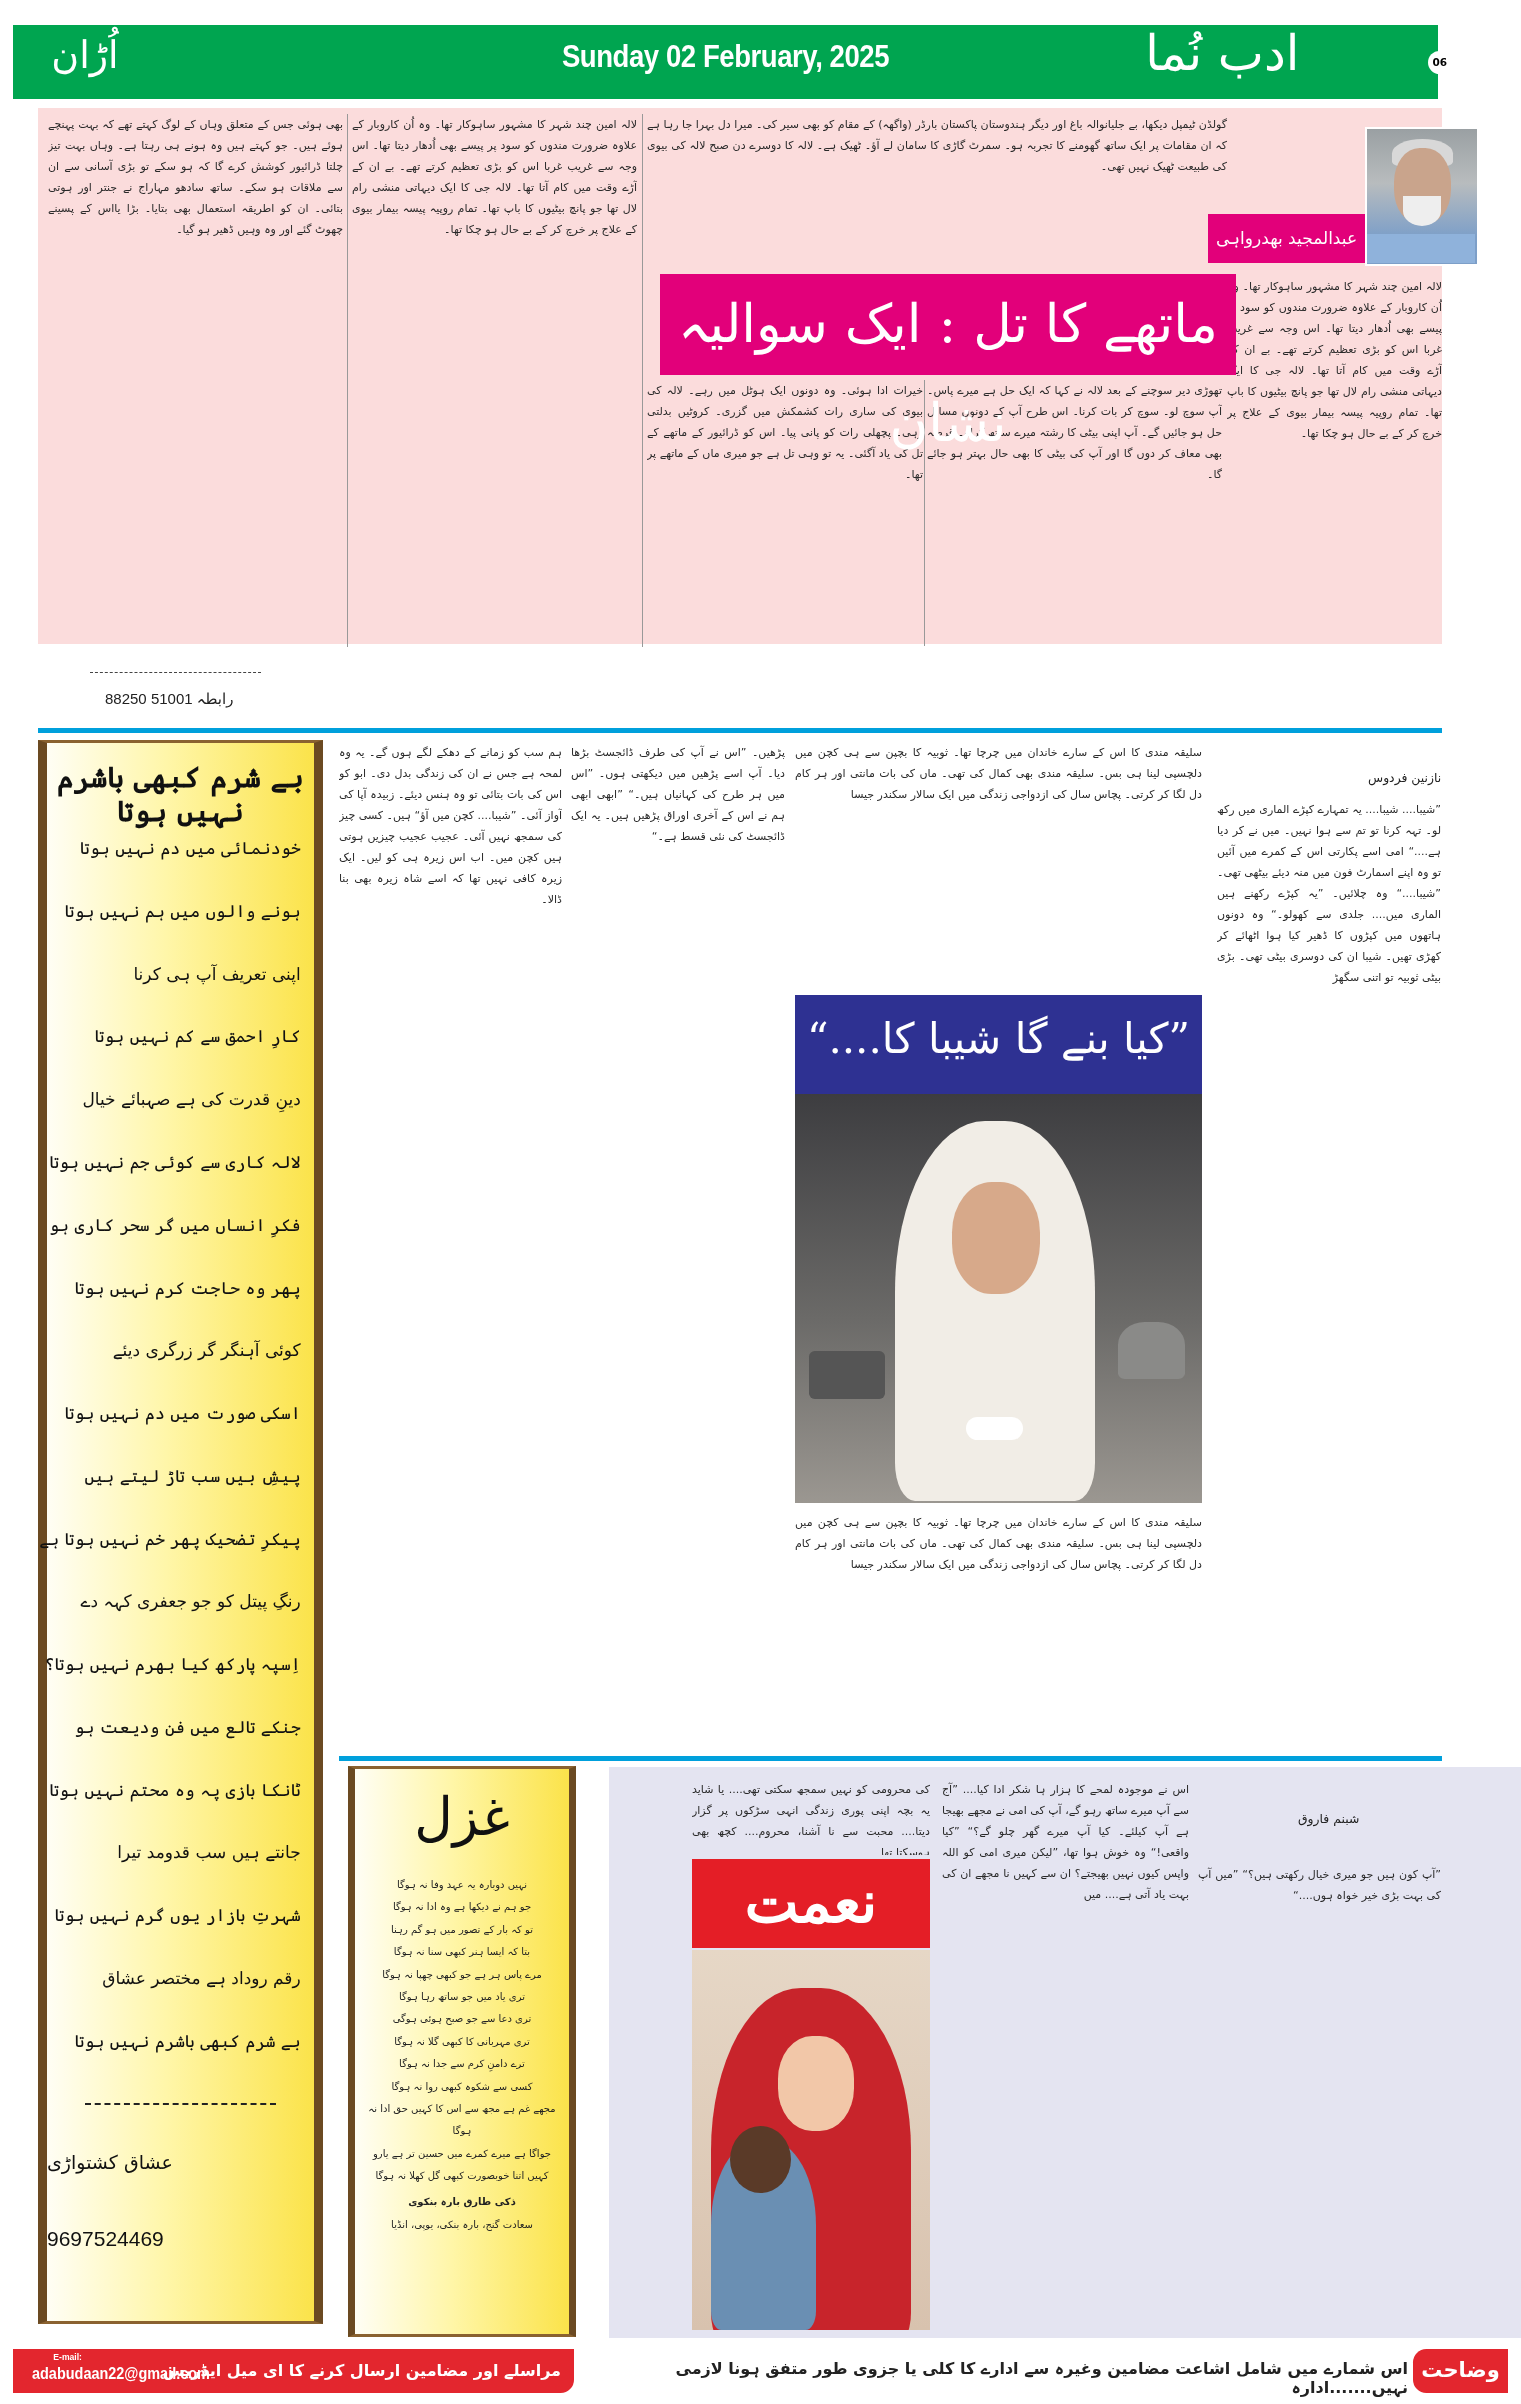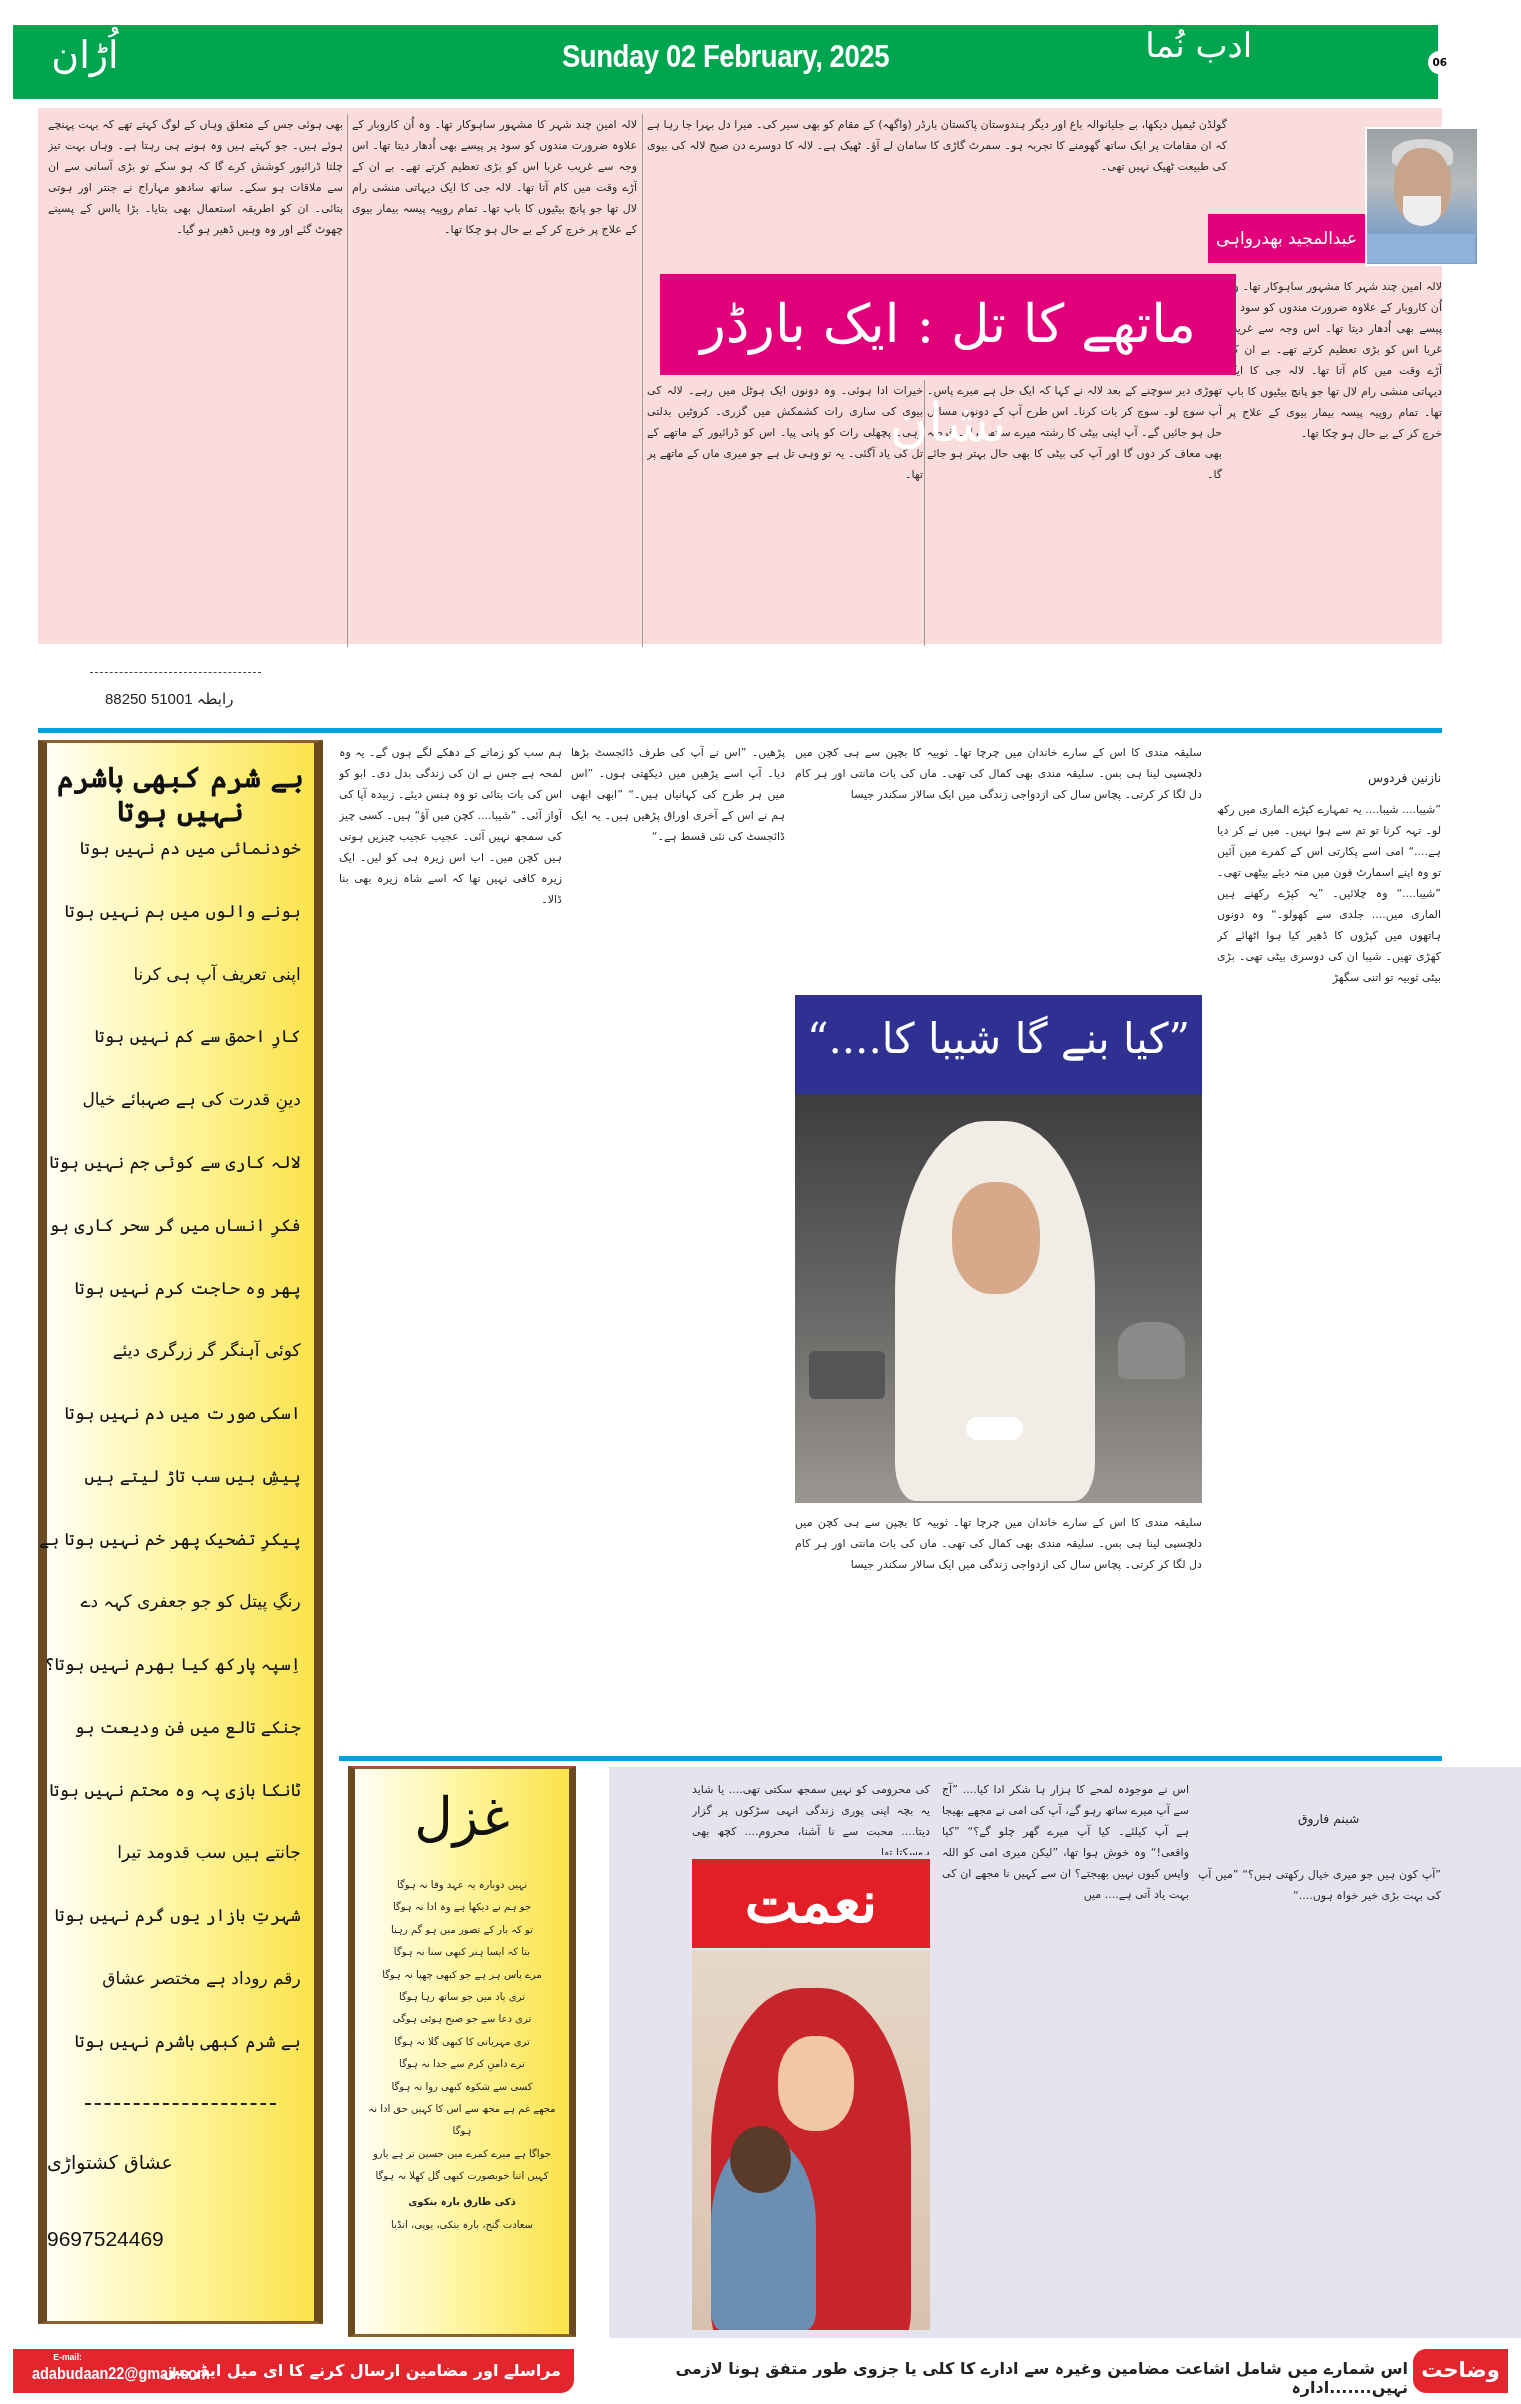--- a/index.html
+++ b/index.html
@@ -4,21 +4,21 @@
 <style>
   * { box-sizing: border-box; margin: 0; padding: 0; }
   body { width: 1522px; height: 2404px; background: #fff; font-family: "DejaVu Sans", sans-serif; position: relative; overflow: hidden; }
   .abs { position: absolute; }
   .urdu { direction: rtl; font-family: "DejaVu Sans", sans-serif; color: #222; }
 
   
   #masthead { left: 13.3px; top: 25px; width: 1425px; height: 74px; background: #00a550; color: #fff; padding-left: 45px; }
   #masthead .date { position: absolute; left: 0; right: 0; top: 13.3px; text-align: center; font-family: "Liberation Sans", sans-serif; font-weight: bold; font-size: 32px; letter-spacing: -0.5px; transform: scaleX(0.86); }
   #masthead .left-title { position: absolute; left: 38px; top: 7.6px; font-size: 38px; font-family: "DejaVu Serif", serif; }
-  #masthead .logo { position: absolute; left: 1132px; top: 0px; font-size: 34px; font-family: "DejaVu Serif", serif; }
+  #masthead .logo { position: absolute; left: 1132px; top: 0px; font-size: 49px; font-family: "DejaVu Serif", serif; }
   #masthead .pagenum { position: absolute; left: 1415px; top: 26px; width: 23px; height: 23px; border-radius: 50%; background: #fff; color: #000; font-size: 10.5px; font-weight: bold; text-align: center; line-height: 23px; }
 
   
   #top-feature { left: 38px; top: 108px; width: 1404px; height: 536px; background: #fbdcdc; }
   .col { position: absolute; font-size: 11px; line-height: 21px; text-align: justify; overflow: hidden; color: #2a2a2a; }
   #headline1 { left: 660px; top: 274px; width: 576px; height: 101px; background: #e2007a; color: #fff; font-size: 53px; text-align: center; line-height: 99px; font-family: "DejaVu Serif", serif; }
   #author-photo { left: 1365px; top: 127px; width: 114px; height: 139px; background: linear-gradient(#9aa0a3, #b8bcbe 40%, #7d9fc8 80%); border: 2.9px solid #fff; }
   #author-photo .face { position: absolute; left: 27px; top: 19px; width: 57px; height: 76px; border-radius: 45%; background: #c9a48c; }
   #author-photo .hair { position: absolute; left: 25px; top: 9.5px; width: 61px; height: 28.5px; border-radius: 50% 50% 20% 20%; background: #d8d8d8; }
   #author-photo .beard { position: absolute; left: 36px; top: 67px; width: 38px; height: 30px; border-radius: 0 0 50% 50%; background: #eee; }
@@ -82,21 +82,21 @@
 <div class="col urdu" style="left:1227px;top:276px;width:215px;height:361px;">لالہ امین چند شہر کا مشہور ساہوکار تھا۔ وہ اُن کاروبار کے علاوہ ضرورت مندوں کو سود پر پیسے بھی اُدھار دیتا تھا۔ اس وجہ سے غریب غربا اس کو بڑی تعظیم کرتے تھے۔ بے ان کے آڑے وقت میں کام آتا تھا۔ لالہ جی کا ایک دیہاتی منشی رام لال تھا جو پانچ بیٹیوں کا باپ تھا۔ تمام روپیہ پیسہ بیمار بیوی کے علاج پر خرچ کر کے بے حال ہو چکا تھا۔</div>
 <div class="col urdu" style="left:927px;top:380px;width:295px;height:257px;">تھوڑی دیر سوچنے کے بعد لالہ نے کہا کہ ایک حل ہے میرے پاس۔ آپ سوچ لو۔ سوچ کر بات کرنا۔ اس طرح آپ کے دونوں مسائل حل ہو جائیں گے۔ آپ اپنی بیٹی کا رشتہ میرے ساتھ کرلو۔ قرضہ بھی معاف کر دوں گا اور آپ کی بیٹی کا بھی حال بہتر ہو جائے گا۔</div>
 <div class="col urdu" style="left:647px;top:114px;width:580px;height:152px;">گولڈن ٹیمپل دیکھا، بے جلیانوالہ باغ اور دیگر ہندوستان پاکستان بارڈر (واگھہ) کے مقام کو بھی سیر کی۔ میرا دل بہرا جا رہا ہے کہ ان مقامات پر ایک ساتھ گھومنے کا تجربہ ہو۔ سمرٹ گاڑی کا سامان لے آؤ۔ ٹھیک ہے۔ لالہ کا دوسرے دن صبح لالہ کی بیوی کی طبیعت ٹھیک نہیں تھی۔</div>
 <div class="col urdu" style="left:647px;top:380px;width:276px;height:257px;">خیرات ادا ہوئی۔ وہ دونوں ایک ہوٹل میں رہے۔ لالہ کی بیوی کی ساری رات کشمکش میں گزری۔ کروٹیں بدلتی رہی۔ پچھلی رات کو پانی پیا۔ اس کو ڈرائیور کے ماتھے کے تل کی یاد آگئی۔ یہ تو وہی تل ہے جو میری ماں کے ماتھے پر تھا۔</div>
 <div class="col urdu" style="left:352px;top:114px;width:285px;height:523px;">لالہ امین چند شہر کا مشہور ساہوکار تھا۔ وہ اُن کاروبار کے علاوہ ضرورت مندوں کو سود پر پیسے بھی اُدھار دیتا تھا۔ اس وجہ سے غریب غربا اس کو بڑی تعظیم کرتے تھے۔ بے ان کے آڑے وقت میں کام آتا تھا۔ لالہ جی کا ایک دیہاتی منشی رام لال تھا جو پانچ بیٹیوں کا باپ تھا۔ تمام روپیہ پیسہ بیمار بیوی کے علاج پر خرچ کر کے بے حال ہو چکا تھا۔</div>
 <div class="col urdu" style="left:48px;top:114px;width:295px;height:552px;">بھی ہوئی جس کے متعلق وہاں کے لوگ کہتے تھے کہ بہت پہنچے ہوئے ہیں۔ جو کہتے ہیں وہ ہونے ہی رہتا ہے۔ وہاں بہت تیز چلتا ڈرائیور کوشش کرے گا کہ ہو سکے تو بڑی آسانی سے ان سے ملاقات ہو سکے۔ ساتھ سادھو مہاراج نے جنتر اور ہوتی بتائی۔ ان کو اطریقہ استعمال بھی بتایا۔ بڑا یااس کے پسینے چھوٹ گئے اور وہ وہیں ڈھیر ہو گیا۔</div>
 <div class="divider-v" style="left:347px;top:114px;height:533px;"></div>
 <div class="divider-v" style="left:642px;top:114px;height:533px;"></div>
 <div class="divider-v" style="left:924px;top:380px;height:266px;"></div>
 
-<div id="headline1" class="abs urdu">ماتھے کا تل : ایک بارڈر نشان</div>
+<div id="headline1" class="abs urdu">ماتھے کا تل : ایک سوالیہ نشان</div>
 <div id="author-band" class="abs urdu">عبدالمجید بھدرواہی</div>
 <div id="author-photo" class="abs">
   <div class="hair"></div>
     <div class="face"></div>
     <div class="beard"></div>
     <div class="shirt"></div>
 </div>
 <div id="dash1" class="abs"></div>
 <div id="contact1" class="abs">
   <span>88250 51001</span>

